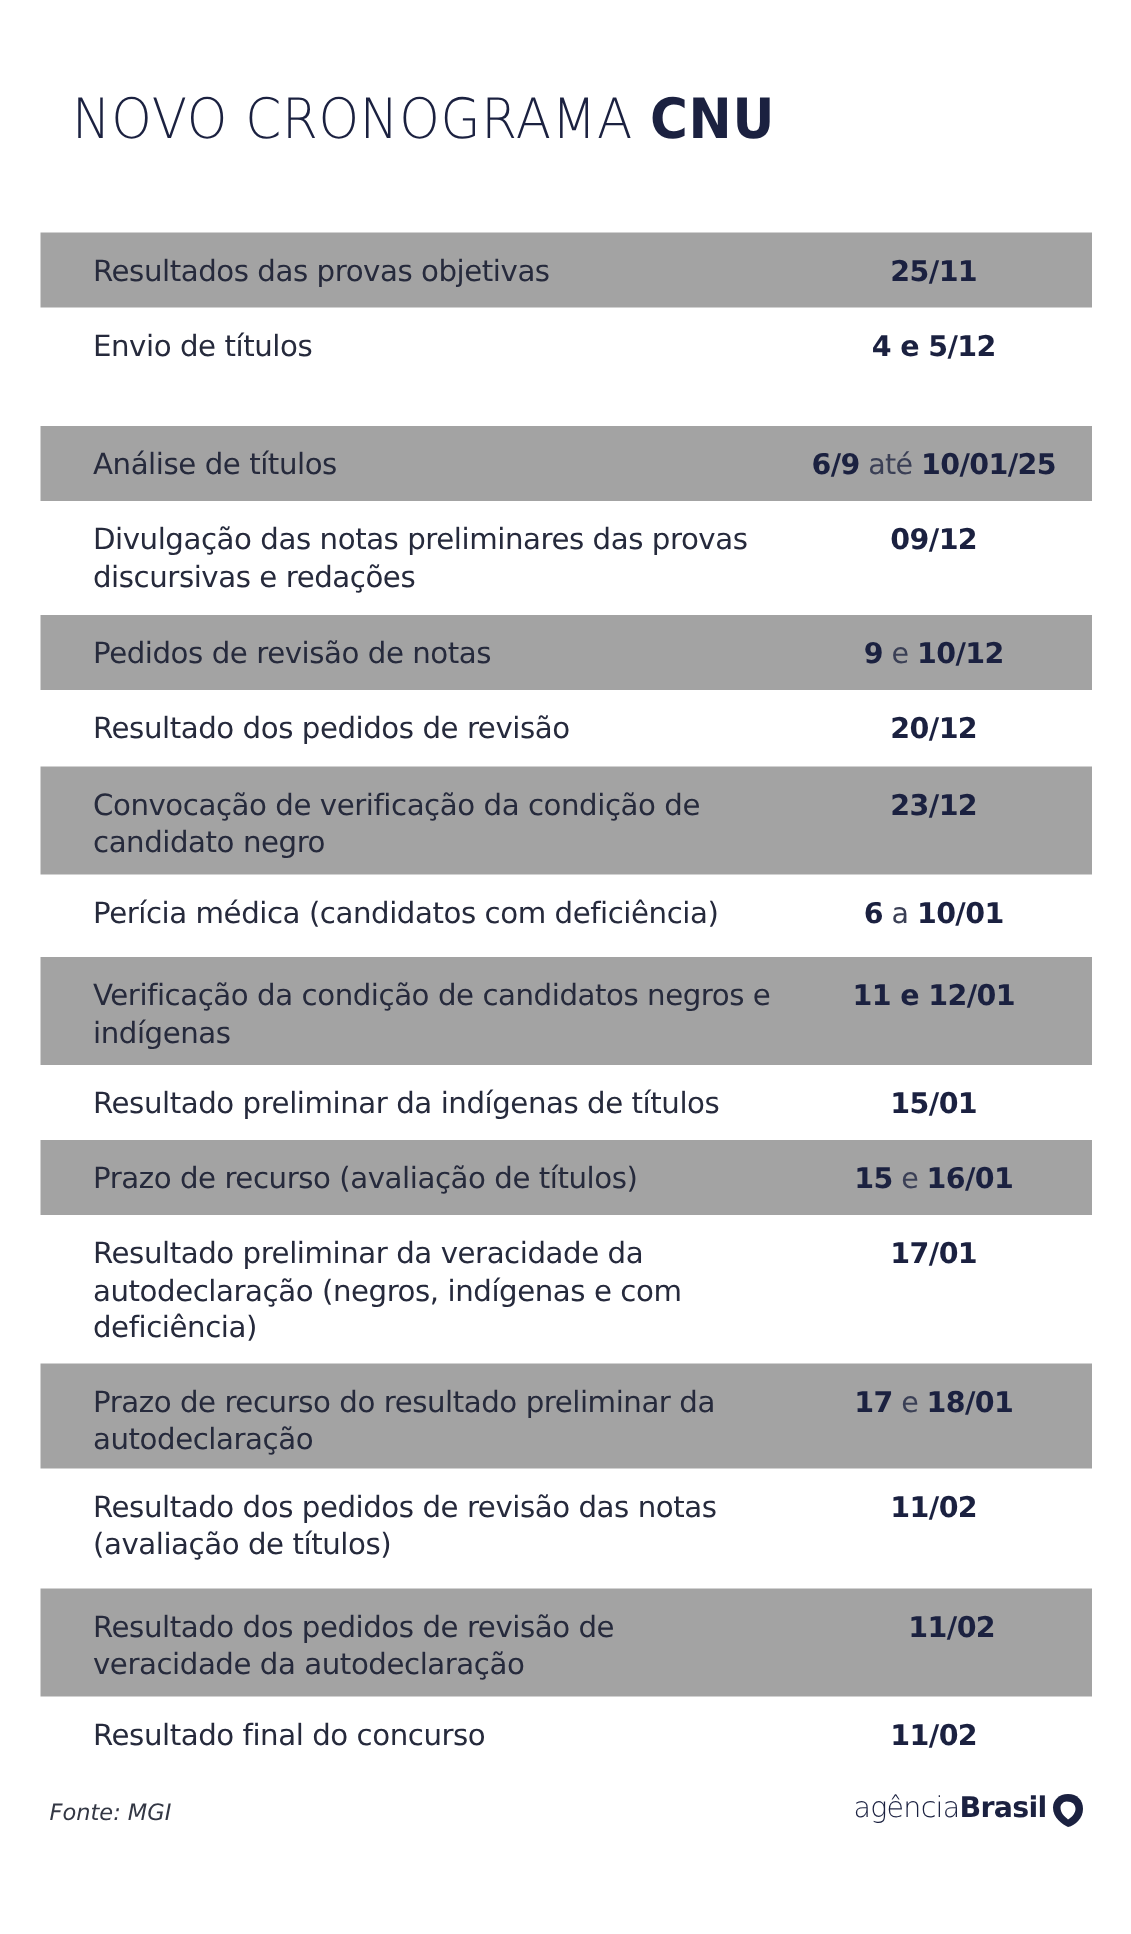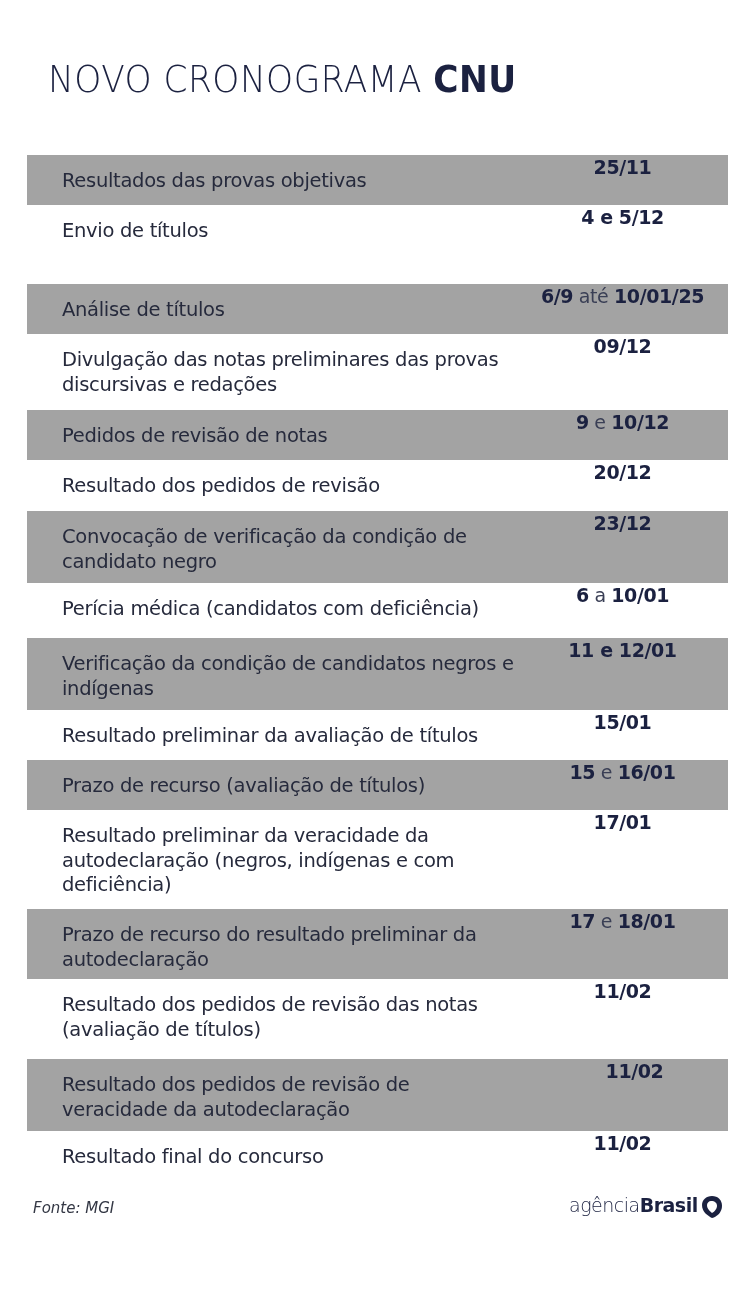--- a/index.html
+++ b/index.html
@@ -6,21 +6,21 @@
   body { width:754px; height:1289px; background:#ffffff; position:relative; overflow:hidden;
          font-family:"Liberation Sans", sans-serif; color:#1e2338; }
   .title { position:absolute; left:48px; top:58px; font-size:37px; letter-spacing:0.5px;
            color:#1b2140; font-family:"DejaVu Sans", sans-serif; font-weight:300; transform:scaleX(0.93); transform-origin:left top; white-space:nowrap; }
   .title b { font-weight:700; }
   .table { position:absolute; left:27px; top:155px; width:701px; }
   .row { position:relative; display:flex; box-sizing:border-box; }
   .row.band { background:#a3a3a3; }
   .label { width:490px; padding-left:35px; padding-top:14px; box-sizing:border-box;
            font-size:19.5px; line-height:24.5px; color:#262a3c; font-family:"DejaVu Sans", sans-serif; letter-spacing:-0.3px; }
-  .date { flex:1; text-align:center; padding-top:0; font-size:19px; line-height:24px; color:#1b2140;
+  .date { flex:1; text-align:center; padding-top:14px; font-size:19px; line-height:24px; color:#1b2140;
           font-family:"DejaVu Sans", sans-serif; letter-spacing:-0.4px; }
   .date b { font-weight:700; }
   .date .conn { font-weight:400; color:#3a3f55; }
   .footer-src { position:absolute; left:33px; top:1199px; font-size:15px; font-style:italic; color:#333744;
                 font-family:"DejaVu Sans", sans-serif; }
   .logo { position:absolute; left:569px; top:1194px; display:flex; align-items:flex-start; font-size:19px;
           color:#1b2140; font-family:"DejaVu Sans", sans-serif; letter-spacing:-0.5px; }
   .logo .light { font-weight:300; }
   .logo .bold { font-weight:700; }
   .logo svg { margin-left:2px; }
@@ -61,21 +61,21 @@
     </div>
     <div class="row" style="height: 55px;">
       <div class="label">Perícia médica (candidatos com deficiência)</div>
       <div class="date"><b>6</b> <span class="conn">a</span> <b>10/01</b></div>
     </div>
     <div class="row band" style="height: 72px;">
       <div class="label">Verificação da condição de candidatos negros e indígenas</div>
       <div class="date"><b>11 e 12/01</b></div>
     </div>
     <div class="row" style="height: 50px;">
-      <div class="label">Resultado preliminar da avaliação de títulos</div>
+      <div class="label">Resultado preliminar da indígenas de títulos</div>
       <div class="date"><b>15/01</b></div>
     </div>
     <div class="row band" style="height: 50px;">
       <div class="label">Prazo de recurso (avaliação de títulos)</div>
       <div class="date"><b>15</b> <span class="conn">e</span> <b>16/01</b></div>
     </div>
     <div class="row" style="height: 99px;">
       <div class="label">Resultado preliminar da veracidade da autodeclaração (negros, indígenas e com deficiência)</div>
       <div class="date"><b>17/01</b></div>
     </div>

